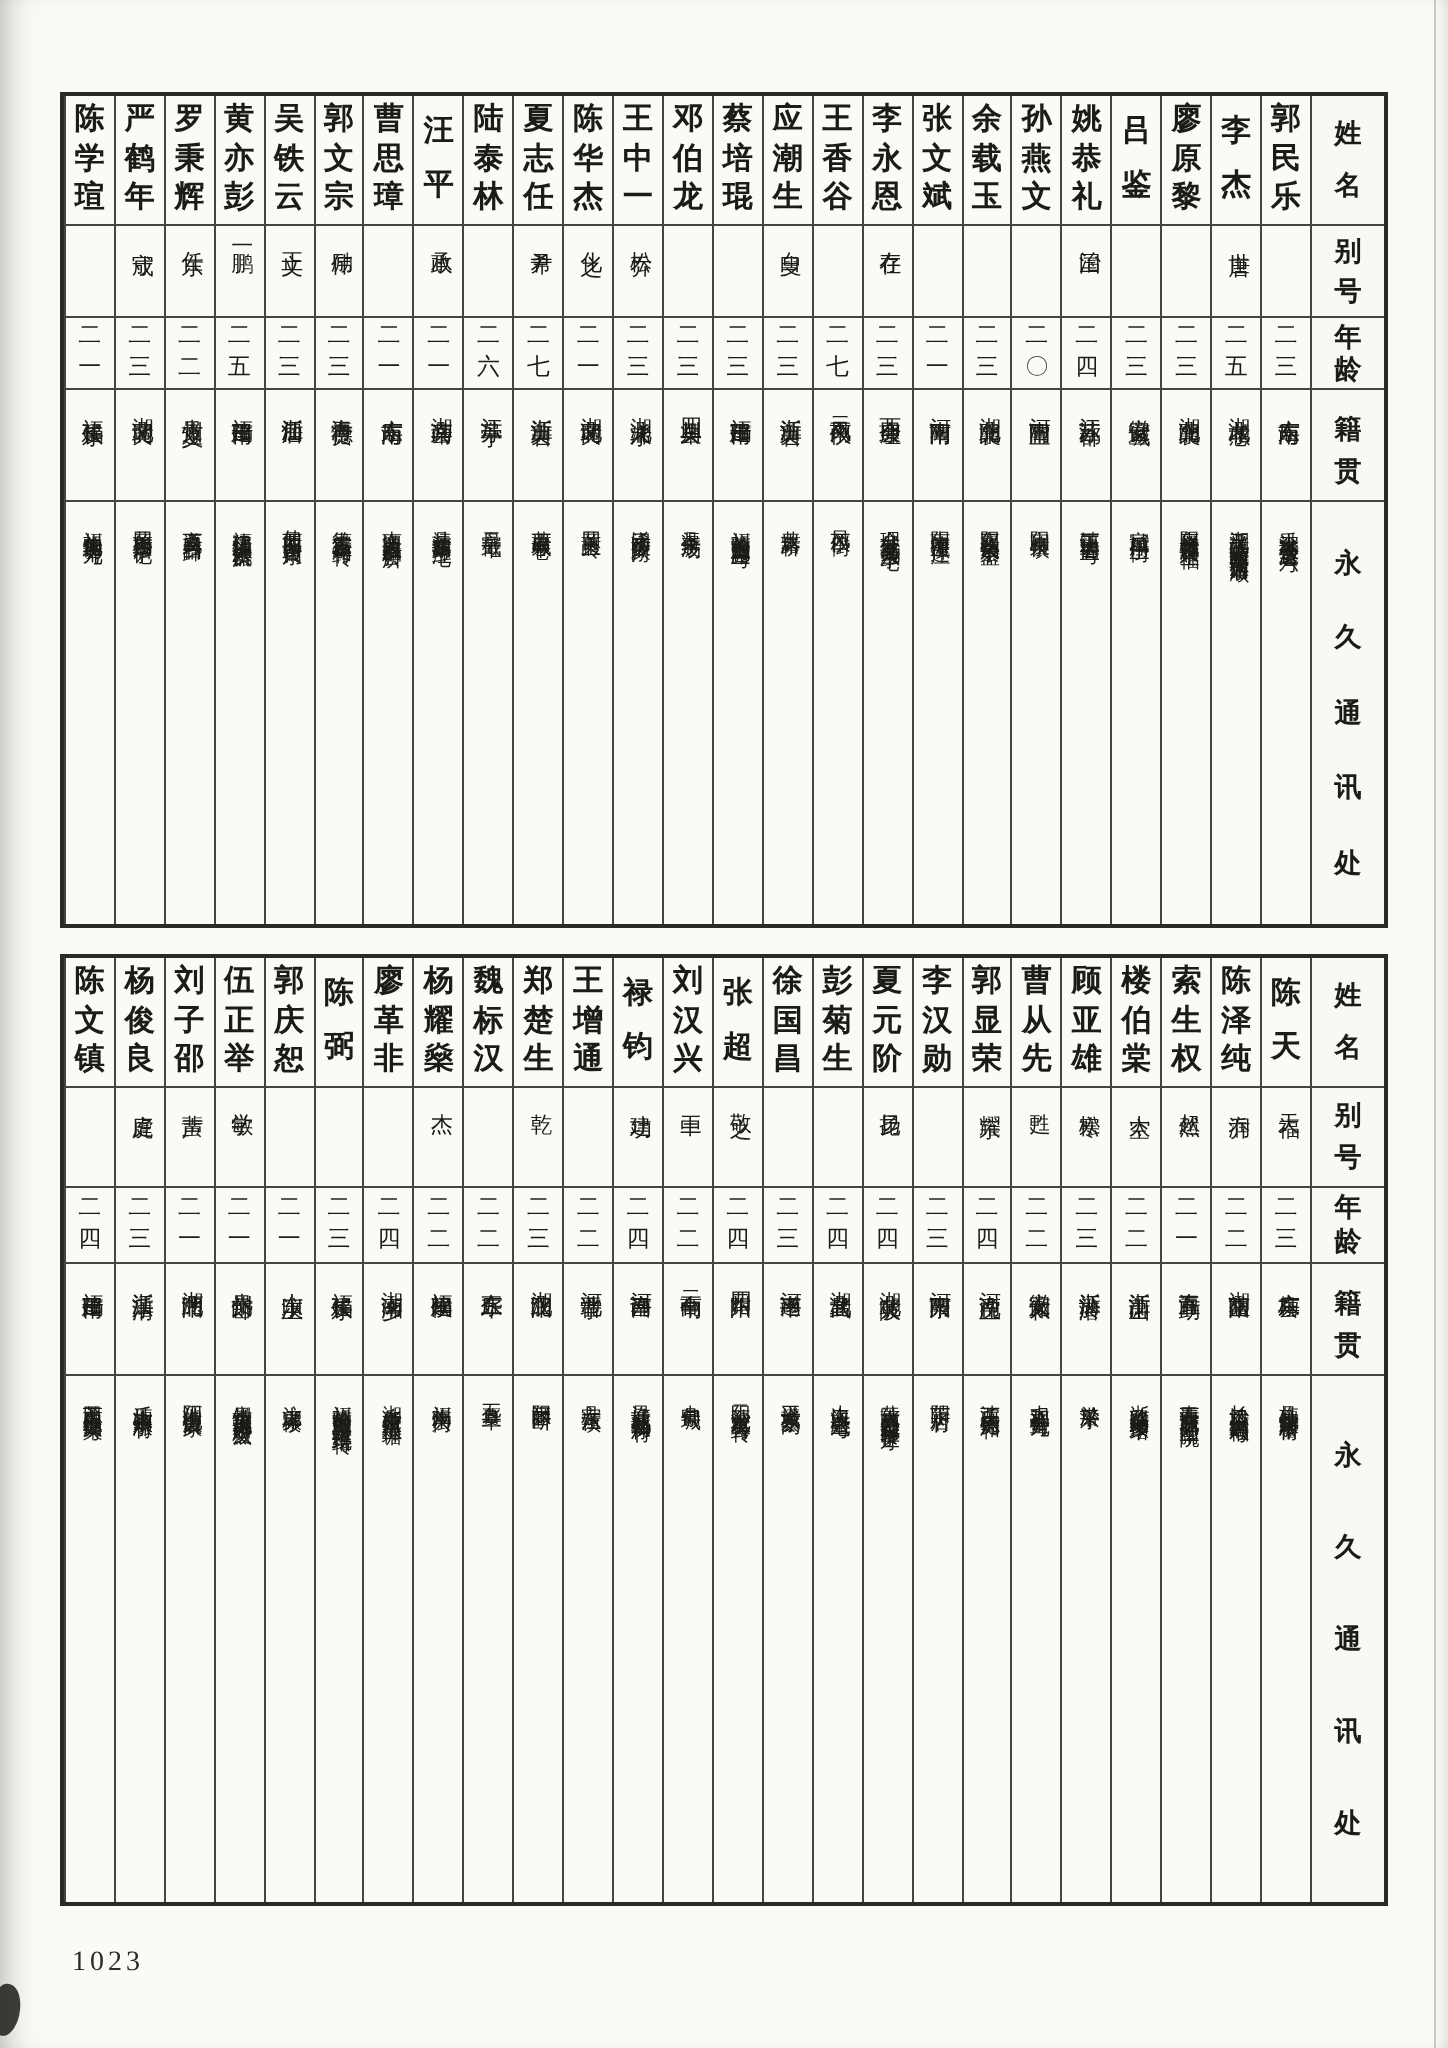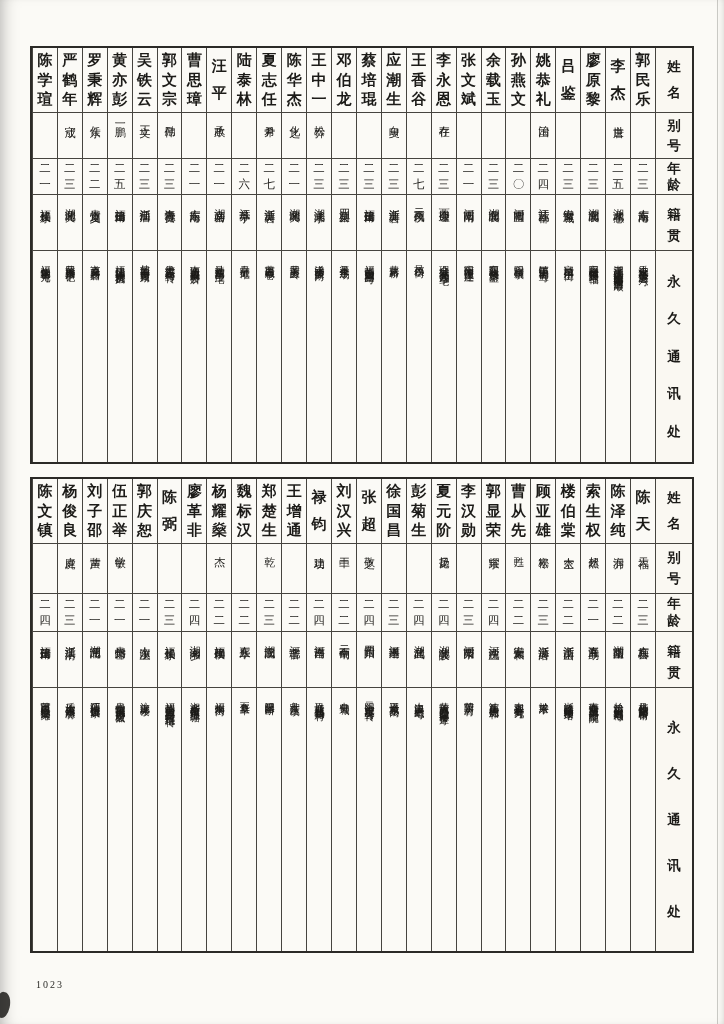--- a/index.html
+++ b/index.html
@@ -33,21 +33,21 @@
   .al .v, .al .spread { font-size:11px; padding-top:4px; }
   .ag .spread { font-size:11.5px; }
   .bp .v { font-size:11px; line-height:13px; height:34px; }
   .ad .v { font-size:10px; line-height:12px; padding-top:6px; max-height:calc(100% - 10px); }
   
   .spread { display:flex; flex-direction:column; justify-content:space-evenly; align-items:center; height:100%; width:100%; }
   .spread i { font-style:normal; display:block; line-height:1; }
   .h .spread { font-size:13.5px; font-weight:bold; letter-spacing:0; }
   .h.al .spread, .h.ag .spread { padding-top:0; }
   .cell.h { background:#faf8f2; }
-  .pageno { position:absolute; left:36px; bottom:34px; font-size:10px; letter-spacing:2px; color:#2a2a26; }
+  .pageno { position:absolute; left:36px; bottom:34px; font-size:14px; letter-spacing:2px; color:#2a2a26; }
   .smudge { position:absolute; left:-4px; bottom:6px; width:14px; height:26px; background:#1d1c1a; border-radius:40% 60% 50% 50%; transform:rotate(12deg); opacity:.85; }
   .edge-line { position:absolute; top:0; right:6px; width:1px; height:100%; background:rgba(60,58,52,.25); }
 </style>
 </head>
 <body>
 
 <div class="page">
   <div class="tables">
     <section class="sheet s0">
         <div class="col hcol">

